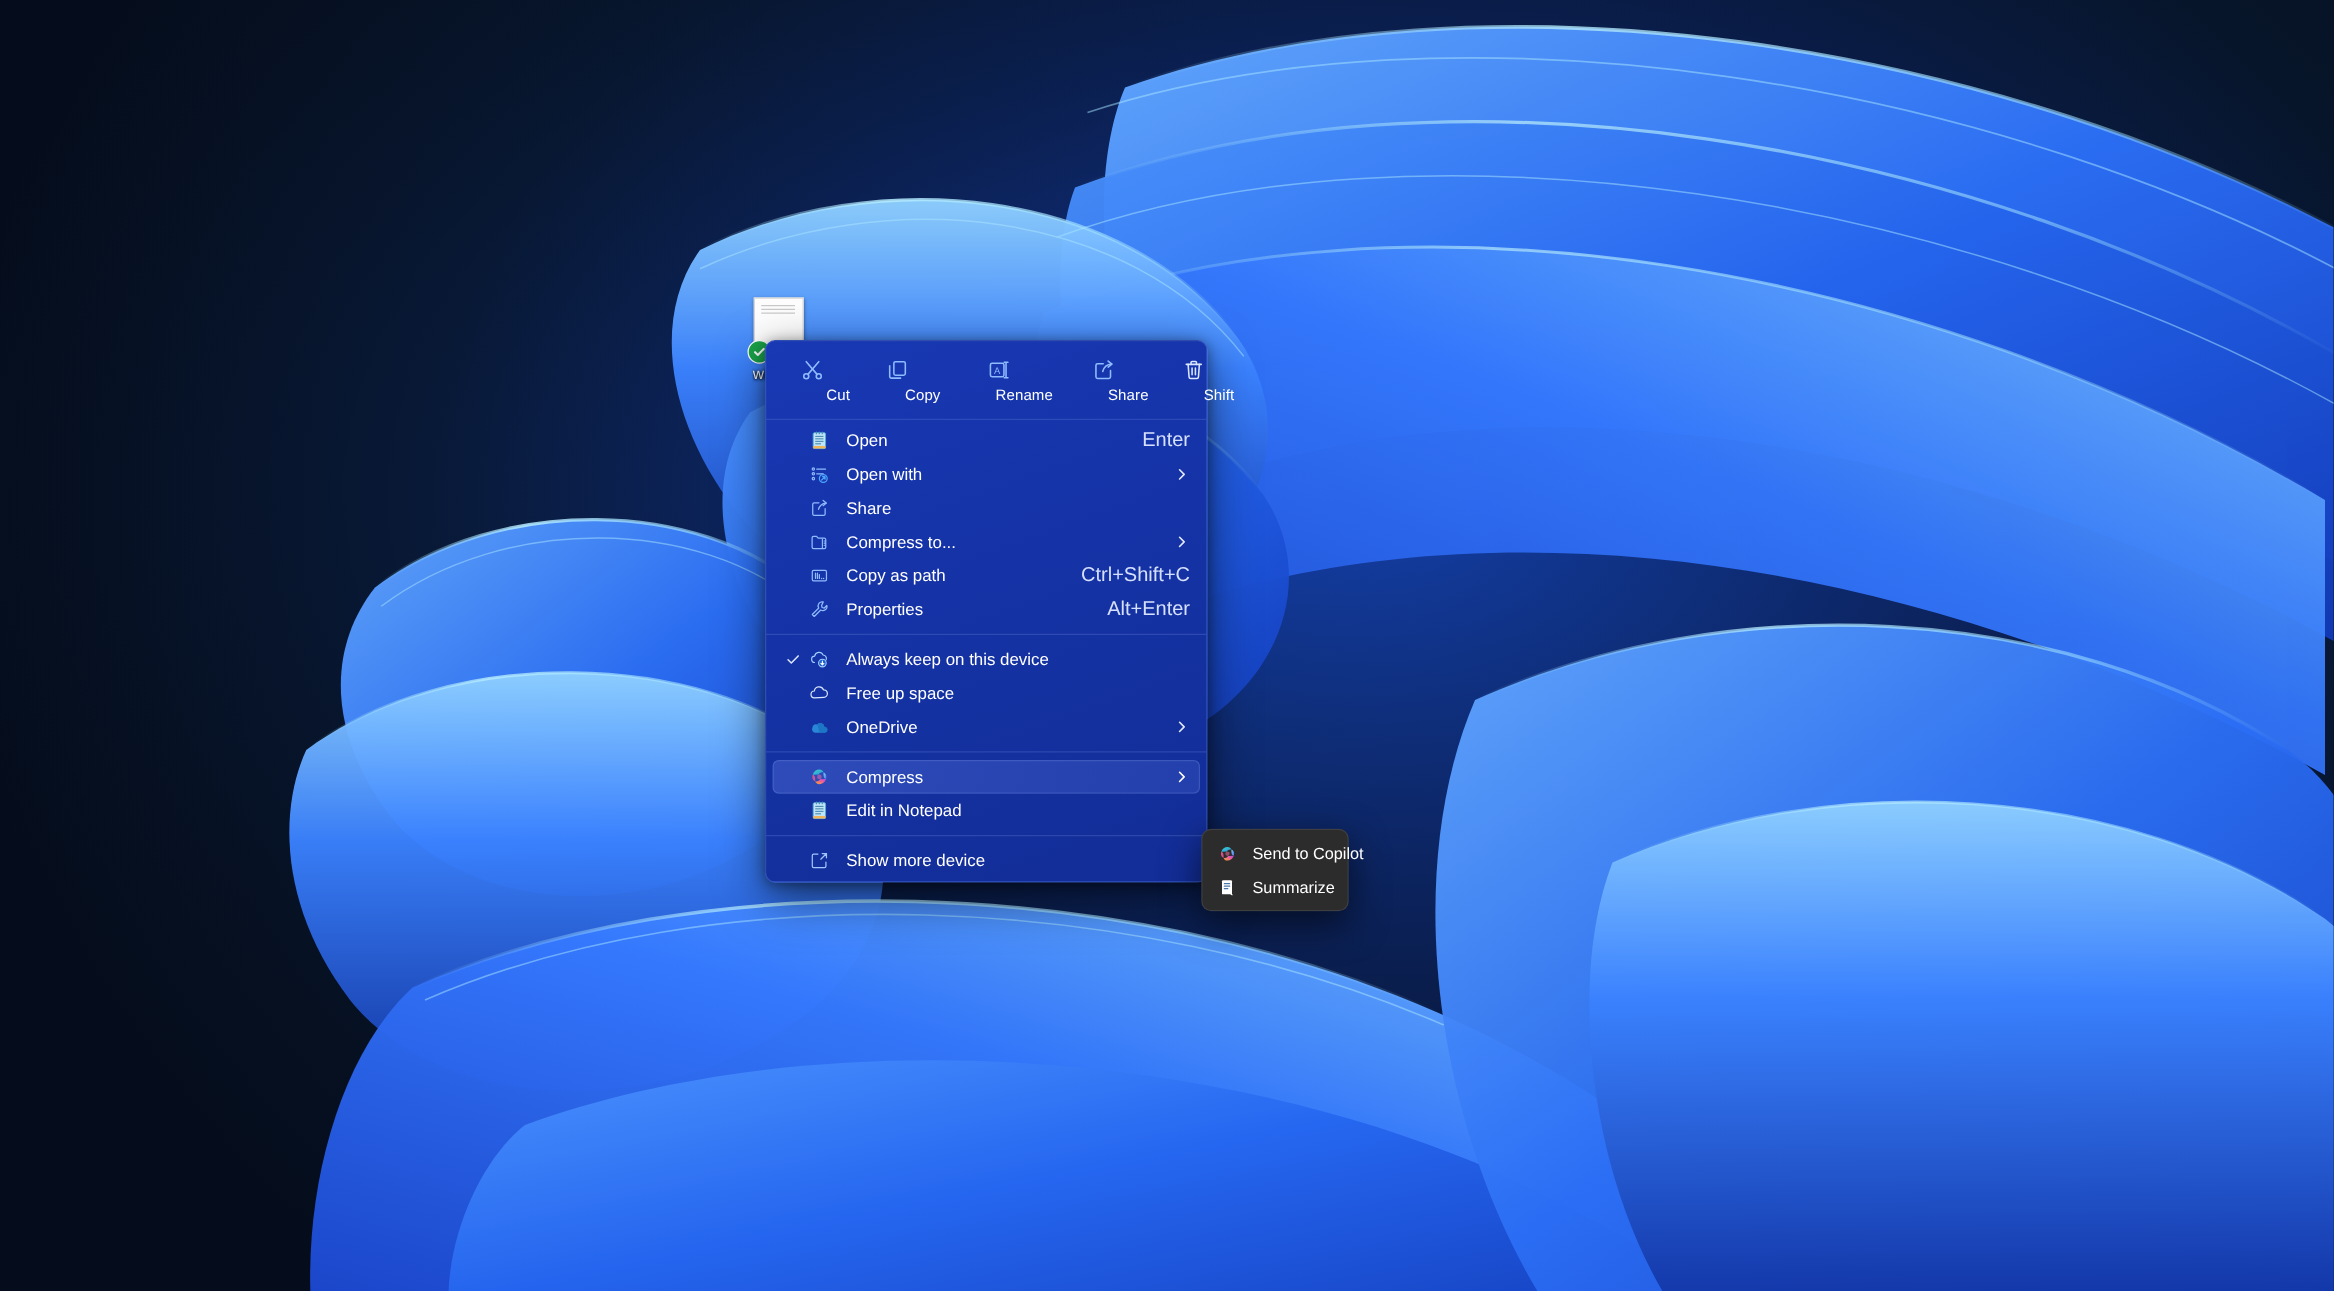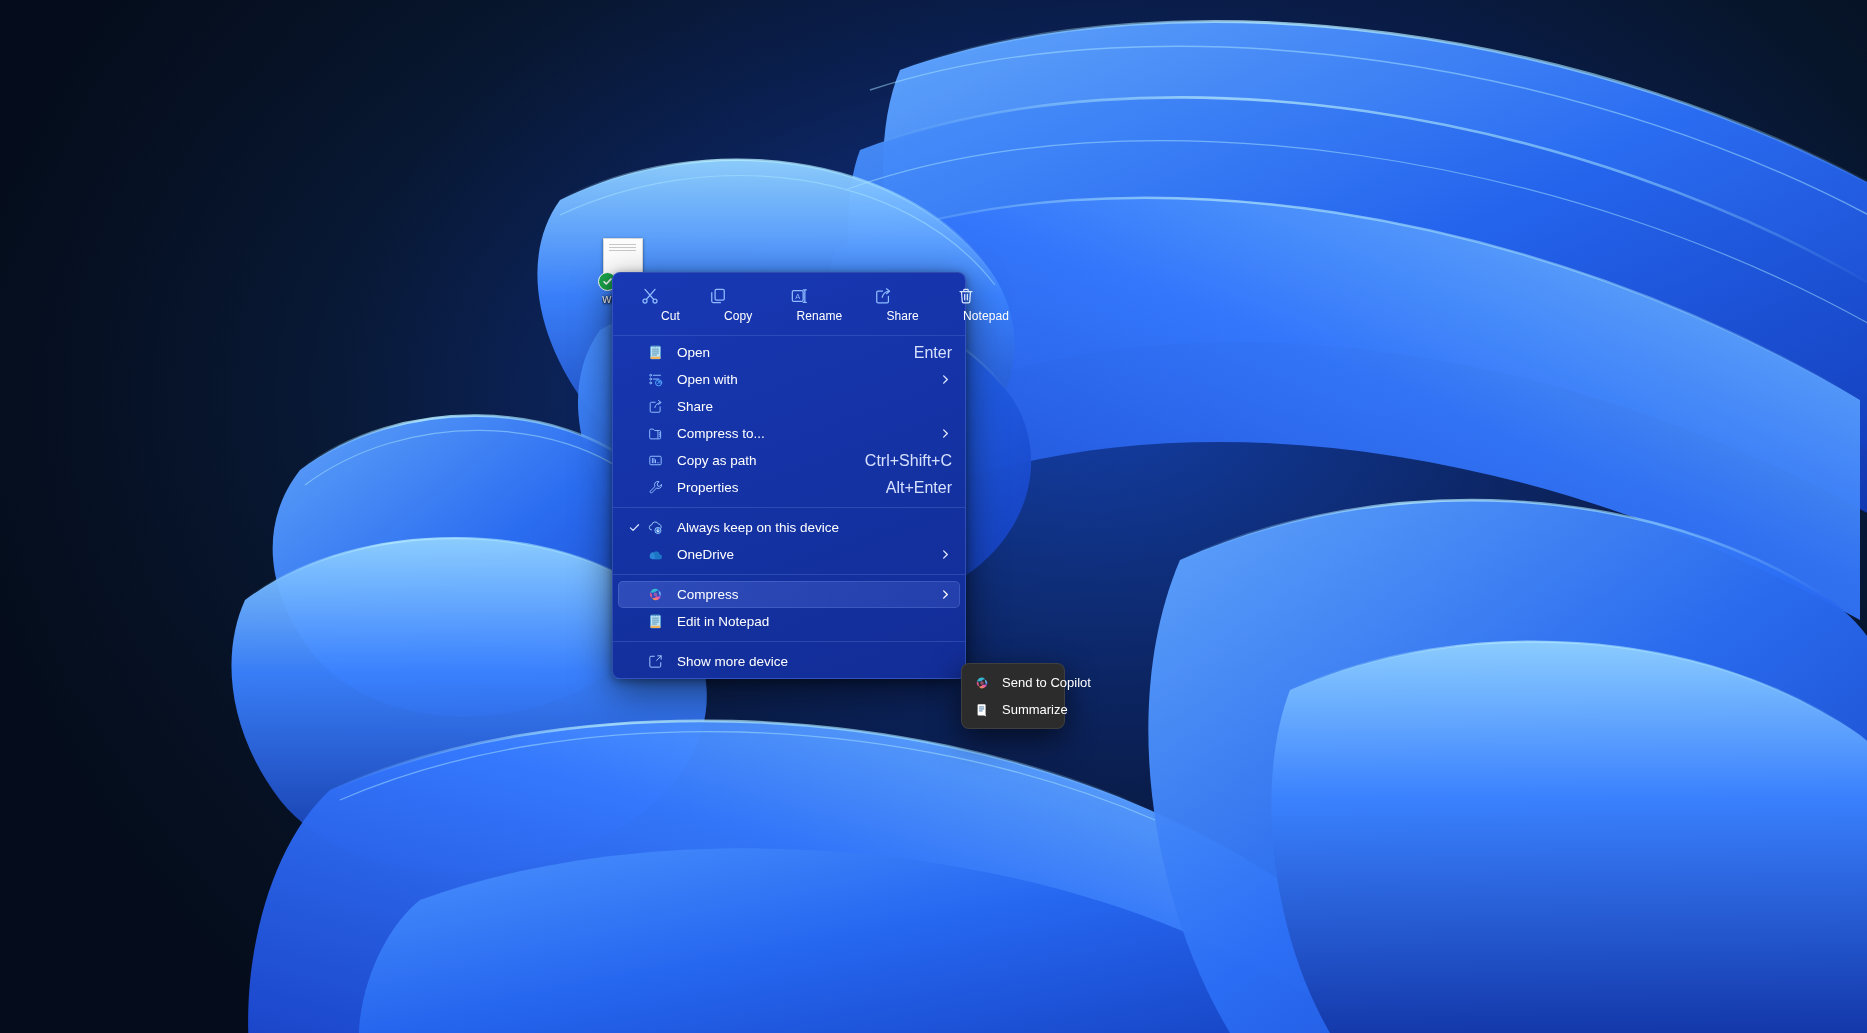--- a/index.html
+++ b/index.html
@@ -149,21 +149,21 @@
   .menu-sep {
     height: 1px;
     background: rgba(160,190,255,.18);
     margin: 3px 0;
   }
 
   
   #copilot-submenu {
     position: absolute;
     left: 961px; top: 663px;
-    width: 104px;
+    width: 118px;
     background: #2c2c2c;
     border: 1px solid rgba(255,255,255,.09);
     border-radius: 8px;
     box-shadow: 0 10px 30px rgba(0,0,0,.6);
     padding: 5px 4px;
     z-index: 30;
   }
   .sub-row {
     display: flex; align-items: center;
     height: 27px;
@@ -335,21 +335,21 @@
 
       <div class="tool-btn">
         <span class="tool-ico">
           <svg viewBox="0 0 24 24" fill="none" stroke="#d9e6ff" stroke-width="1.5" stroke-linejoin="round" stroke-linecap="round">
             <path d="M4.8 6.6h14.4"></path>
             <path d="M9.4 6.6V4.9a1 1 0 0 1 1-1h3.2a1 1 0 0 1 1 1v1.7"></path>
             <path d="M6.6 6.6l.9 12.1a1.5 1.5 0 0 0 1.5 1.4h6a1.5 1.5 0 0 0 1.5-1.4l.9-12.1"></path>
             <path d="M10.4 10v6.6M13.6 10v6.6"></path>
           </svg>
         </span>
-        <span class="tool-label">Notepad</span>
+        <span class="tool-label">Shift</span>
       </div>
     </div>
 
     <div class="menu-section">
 
       <div class="menu-row">
         <span class="check-slot"></span>
         <span class="row-ico">
           <svg viewBox="0 0 24 24">
             <rect x="5" y="3" width="14" height="18" rx="1.6" fill="#bfe4f7" stroke="#5aa8d8" stroke-width="1.1"></rect>
@@ -456,20 +456,29 @@
         <span class="row-ico">
           <svg viewBox="0 0 24 24" fill="none" stroke="#9fd0ff" stroke-width="1.3" stroke-linejoin="round">
             <path d="M7 15.5a3.6 3.6 0 0 1-.3-7.2 5 5 0 0 1 9.5-1.2 3.9 3.9 0 0 1 2.6 6.7"></path>
             <circle cx="15.4" cy="16.2" r="4.3" fill="#1e5fd0" stroke="#9fd0ff" stroke-width="1.2"></circle>
             <path d="M15.4 13.9v4.2M13.7 16.6l1.7 1.7 1.7-1.7" stroke="#ffffff" stroke-width="1.3" stroke-linecap="round"></path>
           </svg>
         </span>
         <span class="row-label">Always keep on this device</span>
       </div>
 
+      <div class="menu-row">
+        <span class="check-slot"></span>
+        <span class="row-ico">
+          <svg viewBox="0 0 24 24" fill="none" stroke="#d6e6ff" stroke-width="1.4" stroke-linejoin="round">
+            <path d="M6.6 17.4a3.9 3.9 0 0 1-.3-7.8 5.4 5.4 0 0 1 10.3-1.3 4.2 4.2 0 0 1 .5 8.4z"></path>
+          </svg>
+        </span>
+        <span class="row-label">Free up space</span>
+      </div>
 
       <div class="menu-row">
         <span class="check-slot"></span>
         <span class="row-ico">
           <svg viewBox="0 0 24 24">
             <path d="M7.4 18.6h9.9a3.3 3.3 0 0 0 .5-6.6 4.9 4.9 0 0 0-8.3-2.8 3.9 3.9 0 0 0-5.3 3.6 3.9 3.9 0 0 0 3.2 5.8z" fill="#2a87d8"></path>
             <path d="M9.5 9.2a4.9 4.9 0 0 1 8.3 2.8 3.3 3.3 0 0 1 .5 6.6h-6.1z" fill="#1a6fc0" opacity=".75"></path>
           </svg>
         </span>
         <span class="row-label">OneDrive</span>

